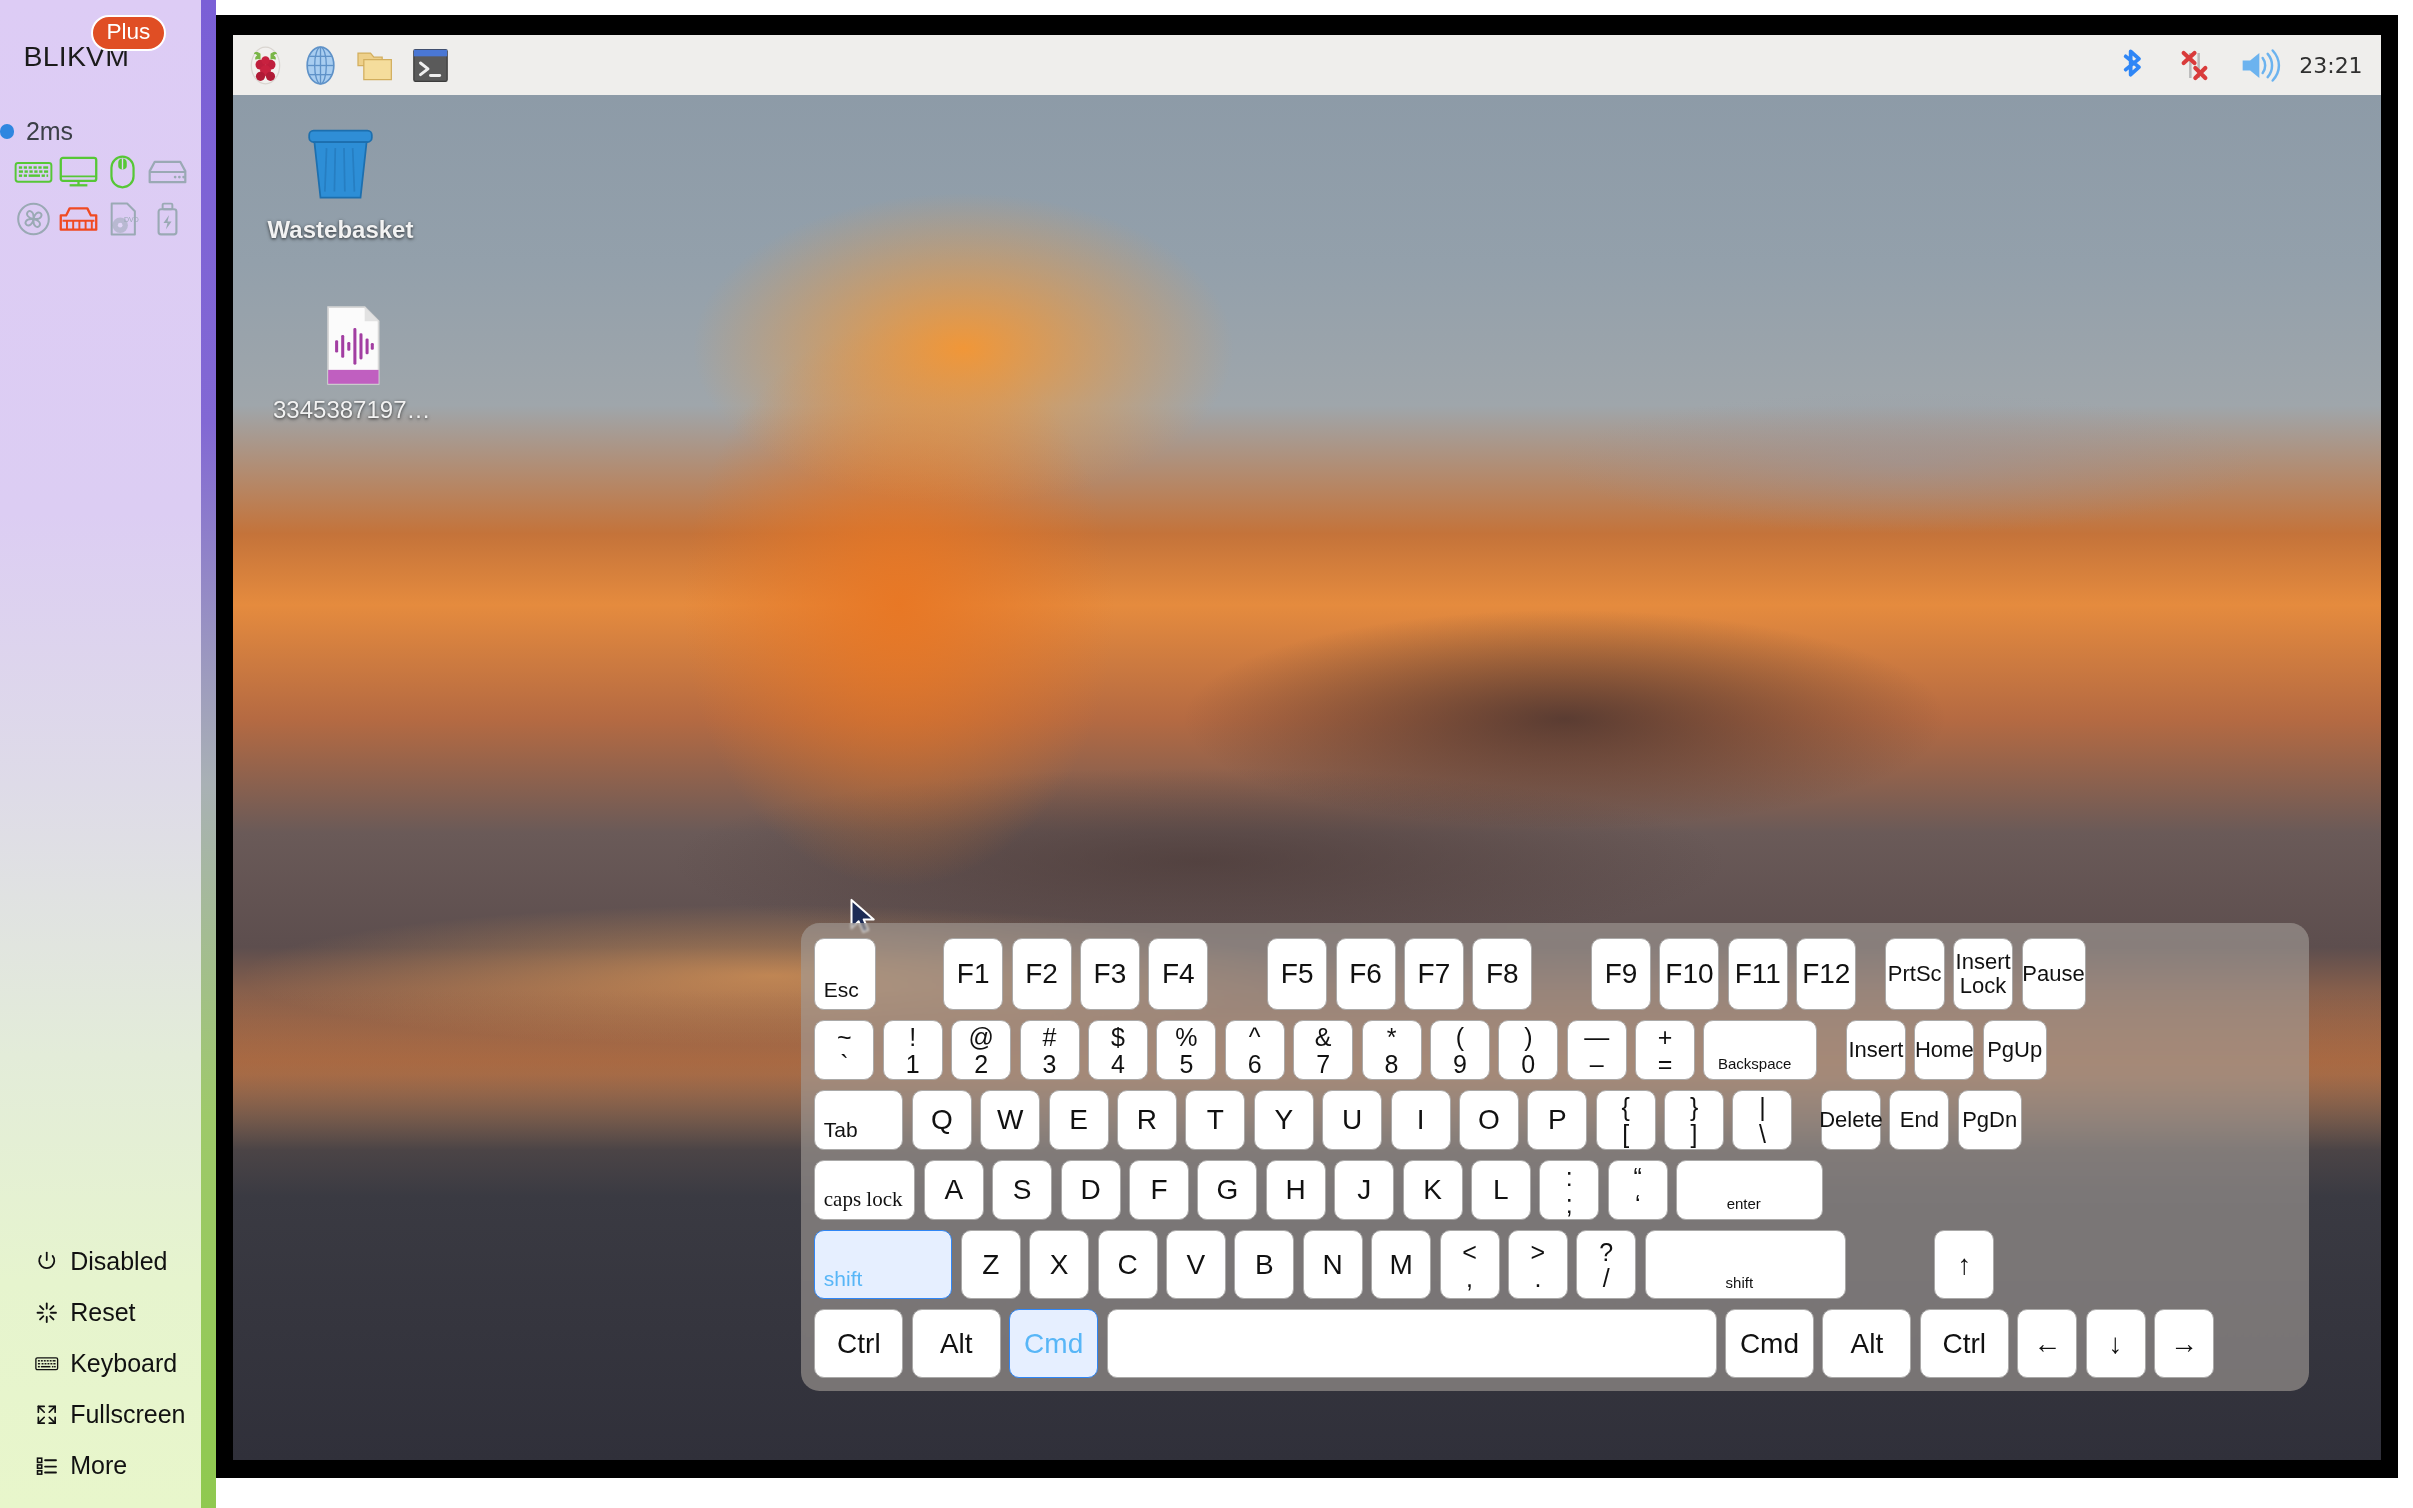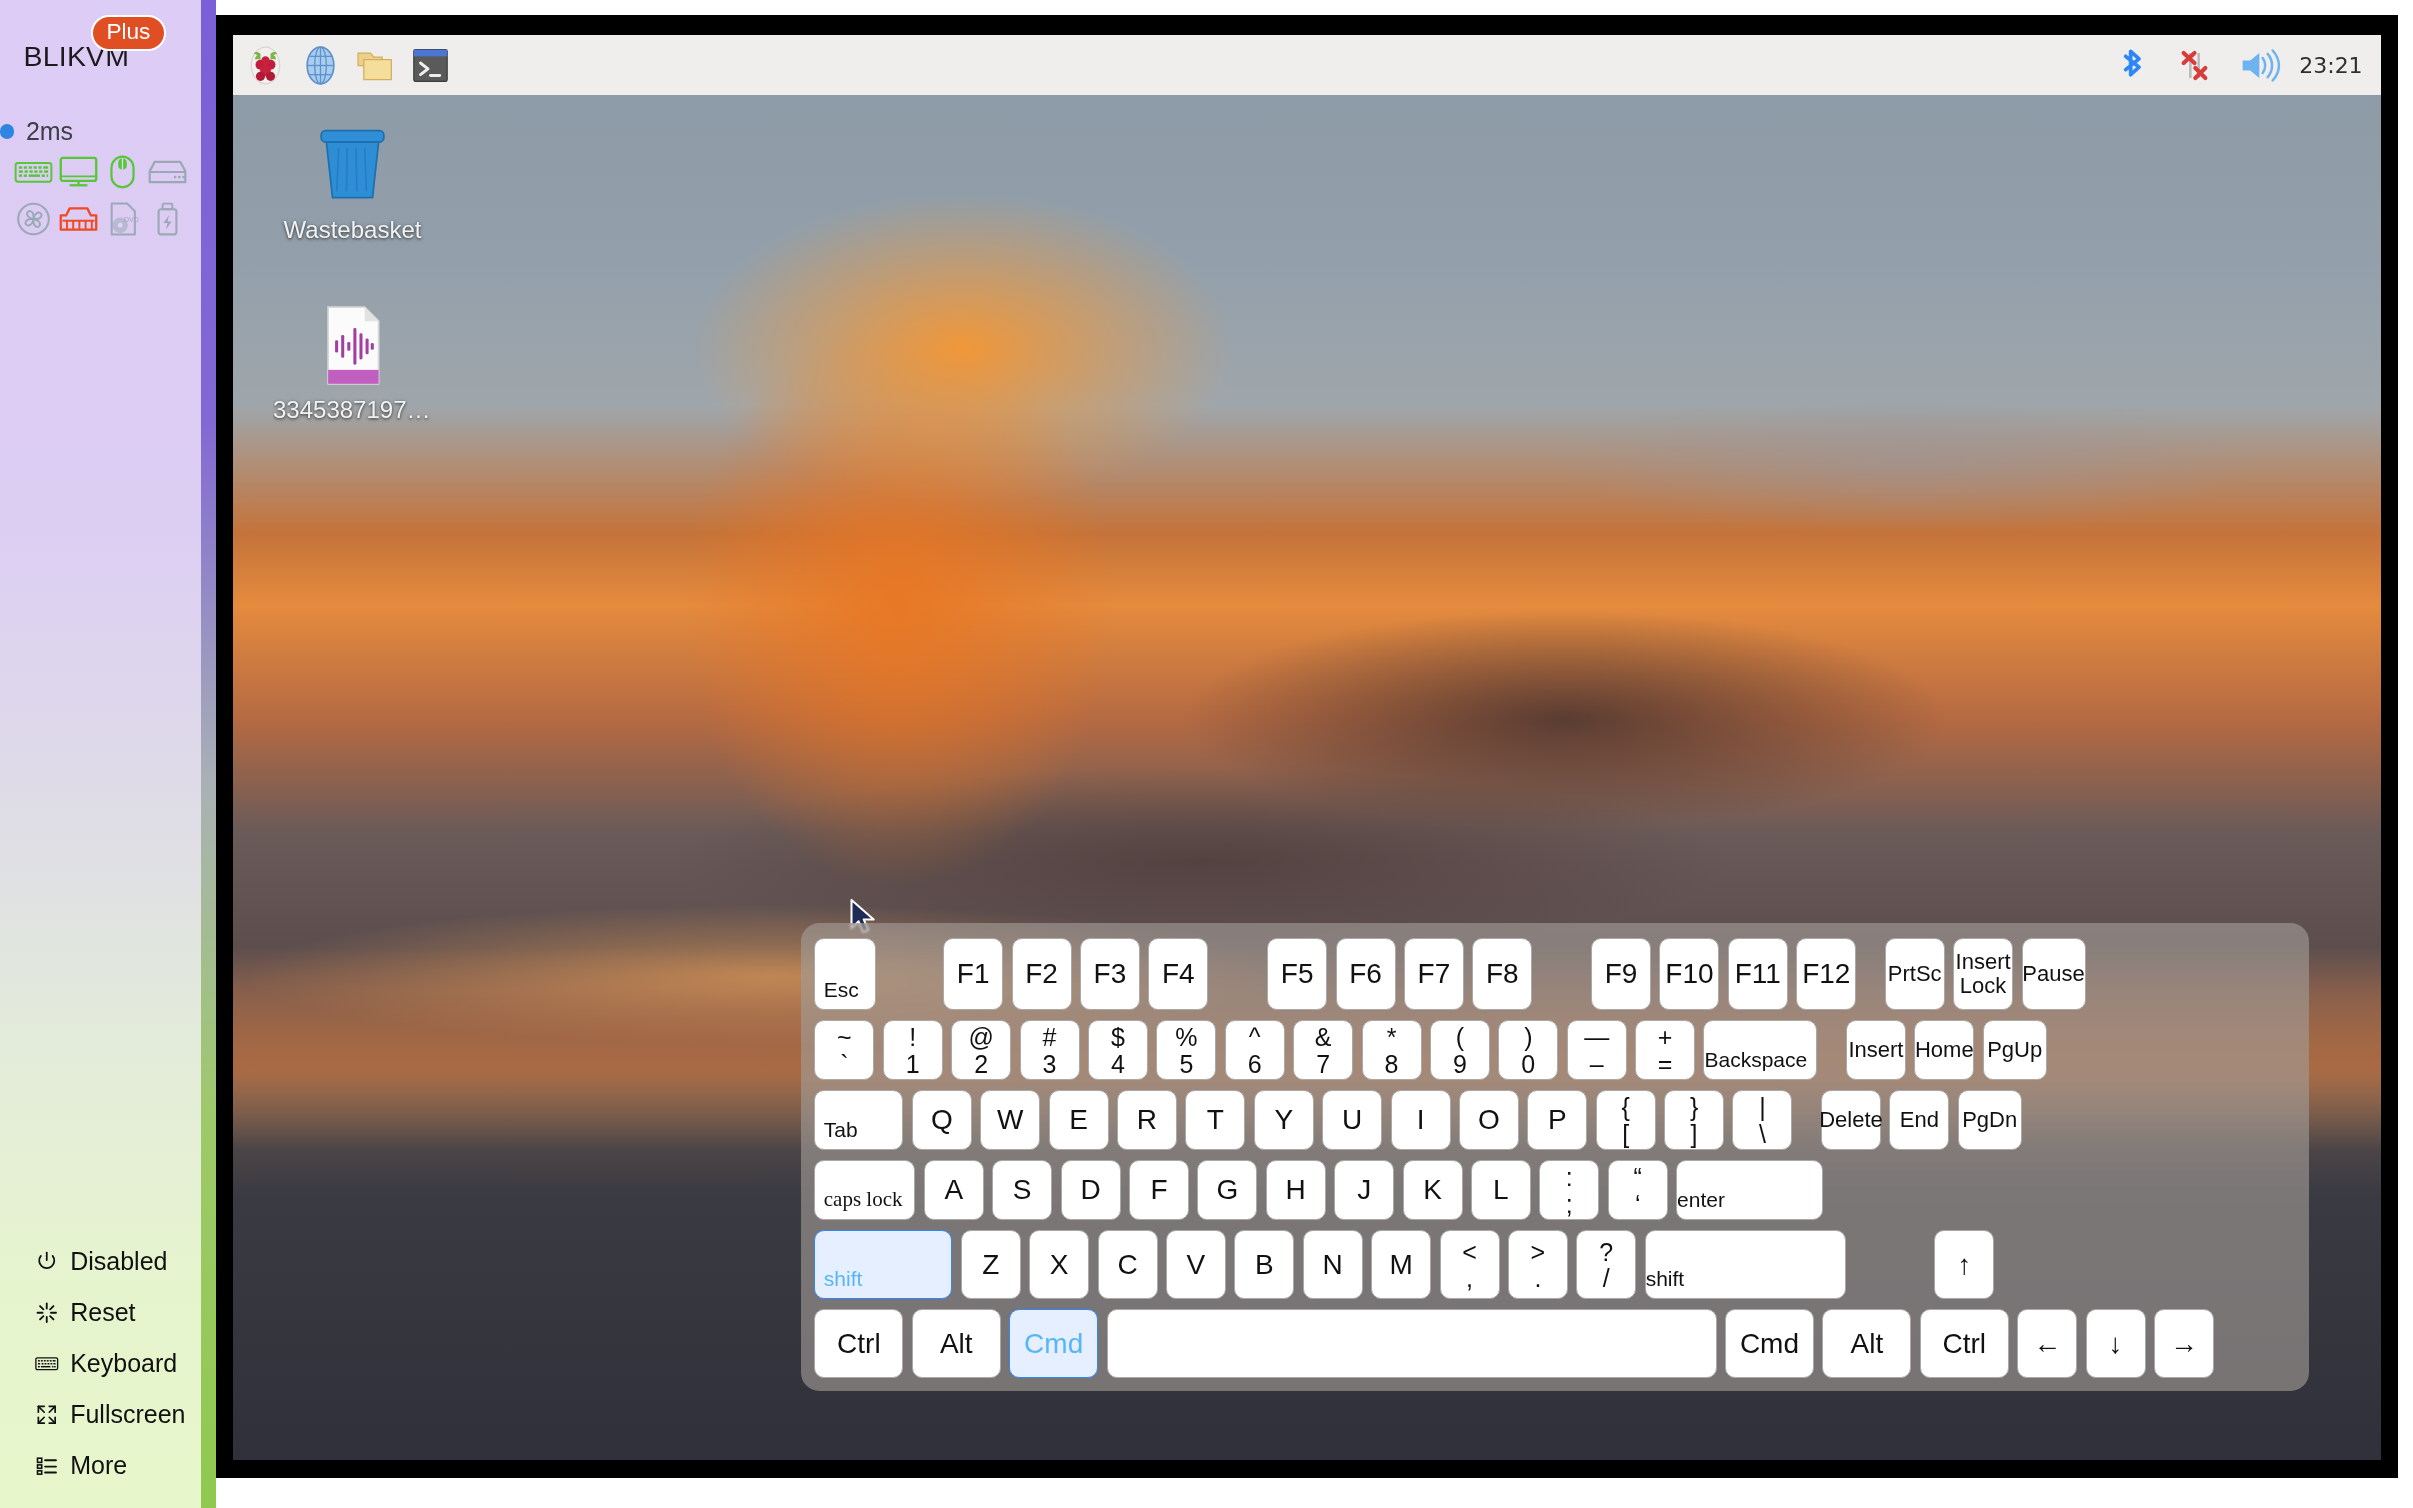--- a/index.html
+++ b/index.html
@@ -140,21 +140,21 @@
     position: relative;
     background: #fff; border: 1.7px solid #aaa9a8; border-radius: 10px;
     height: 60px; min-width: 60px; flex: 0 0 60px;
     color: #111; font-size: 28px;
     display: flex; align-items: center; justify-content: center;
     font-family: "Liberation Sans", sans-serif; user-select: none;
   }
   .key.dual { flex-direction: column; justify-content: center; gap: 1.7px; padding-top: 1.7px; }
   .key.dual .top, .key.dual .bot { font-size: 25px; line-height: 1; }
   .key.label-bl { justify-content: flex-start; align-items: flex-end; padding: 0 0 6.7px 8.4px; font-size: 21px; }
-  .key.label-br { justify-content: flex-start; align-items: flex-end; padding: 0 11.7px 6.7px 0; font-size: 21px; }
+  .key.label-br { justify-content: center; align-items: flex-end; padding: 0 11.7px 6.7px 0; font-size: 15px; }
   .key.small { font-size: 22px; }
   .key.two-line { flex-direction: column; line-height: 1.08; font-size: 22px; }
   .key.active { background: #e6efff; border-color: #2f86f6; color: #58b6f7; }
   .key.active.label-bl { color: #58b6f7; }
 
   
   .w-esc { flex: 0 0 62px; min-width: 62px; }
   .w-bksp { flex: 0 0 114px; min-width: 114px; }
   .w-tab { flex: 0 0 89px; min-width: 89px; }
   .w-caps { flex: 0 0 101px; min-width: 101px; font-family: Liberation Serif, serif; }
@@ -421,21 +421,21 @@
           <div class="tb-ico">
             <svg viewBox="0 0 54 54">
               <path d="M8 21h9l11-9v30l-11-9H8z" fill="#6cb3ef"></path>
               <path d="M32 18c4 5 4 13 0 18M38 13c7 8 7 20 0 28M44 9c10 11 10 25 0 36" fill="none" stroke="#6cb3ef" stroke-width="3" stroke-linecap="round"></path>
             </svg>
           </div>
           <div class="tb-clock">23:21</div>
         </div>
       </div>
 
-      <div class="desk-icon" style="left:40px; top:80px;">
+      <div class="desk-icon" style="left:28px; top:80px;font-weight:bold;">
         <div class="glyph">
           <svg viewBox="0 0 100 100">
             <rect x="14" y="10" width="72" height="13" rx="5" fill="#2f8ed6" stroke="#1d6fae" stroke-width="2"></rect>
             <path d="M20 23h60l-7 64H27z" fill="#2d8ed6" stroke="#1d6fae" stroke-width="2"></path>
             <g stroke="#2274b5" stroke-width="2" opacity=".6">
               <line x1="34" y1="30" x2="32" y2="80"></line>
                 <line x1="44" y1="30" x2="43" y2="80"></line>
               <line x1="54" y1="30" x2="55" y2="80"></line>
                 <line x1="64" y1="30" x2="66" y2="80"></line>
             </g>

